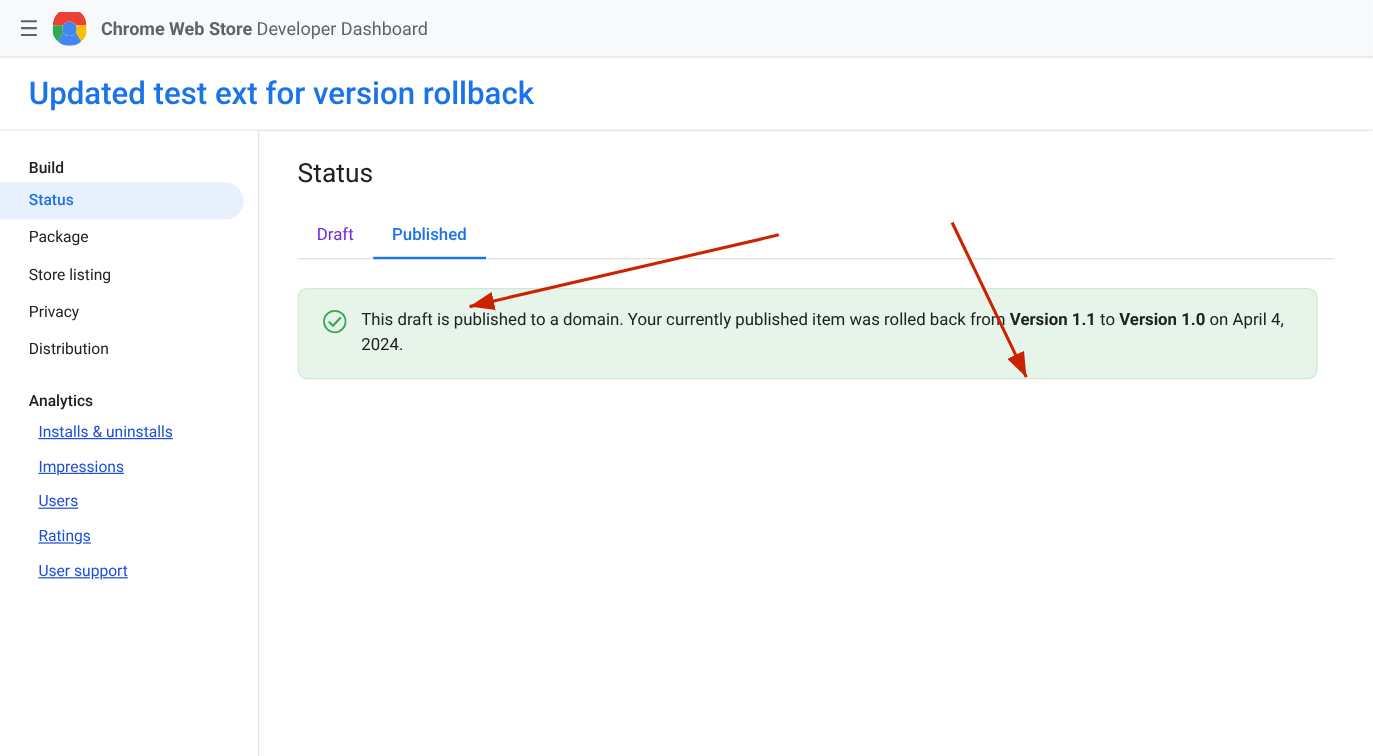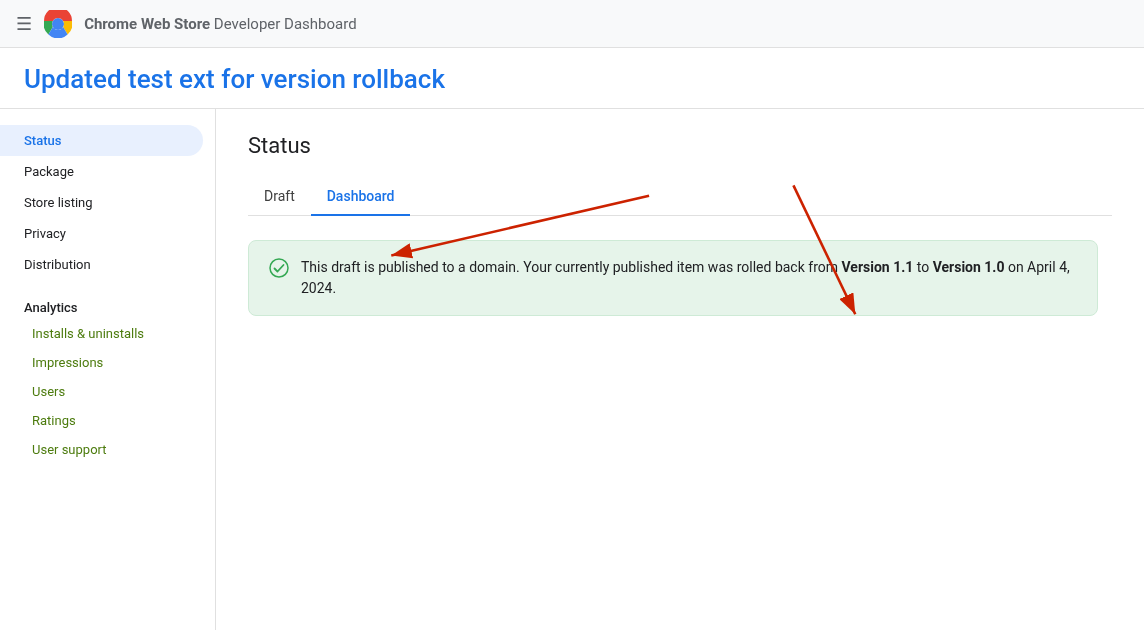--- a/index.html
+++ b/index.html
@@ -75,22 +75,23 @@
     .sidebar-item.active {
       color: #1a73e8;
       background: #e8f0fe;
       font-weight: 500;
     }
     .sidebar-sub-item {
       display: flex;
       align-items: center;
       padding: 7px 24px 7px 32px;
       font-size: 13px;
-      color: #4d7c0f;
+      color: #1d4ed8;
       cursor: pointer;
+      text-decoration: underline;
     }
 
     
     .main-content {
       flex: 1;
       padding: 24px 32px;
       overflow-y: auto;
       position: relative;
     }
     .content-title {
@@ -103,21 +104,21 @@
     
     .tabs {
       display: flex;
       gap: 0;
       border-bottom: 1px solid #e0e0e0;
       margin-bottom: 24px;
     }
     .tab {
       padding: 10px 16px;
       font-size: 14px;
-      color: #404040;
+      color: #6d28d9;
       cursor: pointer;
       border-bottom: 2px solid transparent;
       margin-bottom: -1px;
     }
     .tab.active {
       color: #1a73e8;
       border-bottom: 2px solid #1a73e8;
       font-weight: 500;
     }
 
@@ -173,20 +174,21 @@
   </span>
 </div>
 
 <div class="page-header">
   <div class="page-title">Updated test ext for version rollback</div>
 </div>
 
 <div class="layout">
 
   <nav class="sidebar">
+    <div class="sidebar-section-label">Build</div>
 
     <div class="sidebar-item active">
       <span>Status</span>
     </div>
     <div class="sidebar-item">
       <span>Package</span>
     </div>
     <div class="sidebar-item">
       <span>Store listing</span>
     </div>
@@ -214,21 +216,21 @@
     <div class="sidebar-sub-item">
       <span>User support</span>
     </div>
   </nav>
 
   <main class="main-content">
     <h2 class="content-title">Status</h2>
 
     <div class="tabs">
       <div class="tab">Draft</div>
-      <div class="tab active">Dashboard</div>
+      <div class="tab active">Published</div>
     </div>
 
     <div class="banner">
       <svg class="banner-icon" viewBox="0 0 20 20" xmlns="http://www.w3.org/2000/svg">
         <circle cx="10" cy="10" r="9" fill="none" stroke="#34a853" stroke-width="1.5"></circle>
         <polyline points="5.5,10.5 8.5,13.5 14.5,7" fill="none" stroke="#34a853" stroke-width="1.8" stroke-linecap="round" stroke-linejoin="round"></polyline>
       </svg>
       <div class="banner-text">
         <span>This draft is published to a domain. Your currently published item was rolled back from </span><strong>Version 1.1</strong><span> to </span><strong>Version 1.0</strong><span> on April 4, 2024.</span>
       </div>

